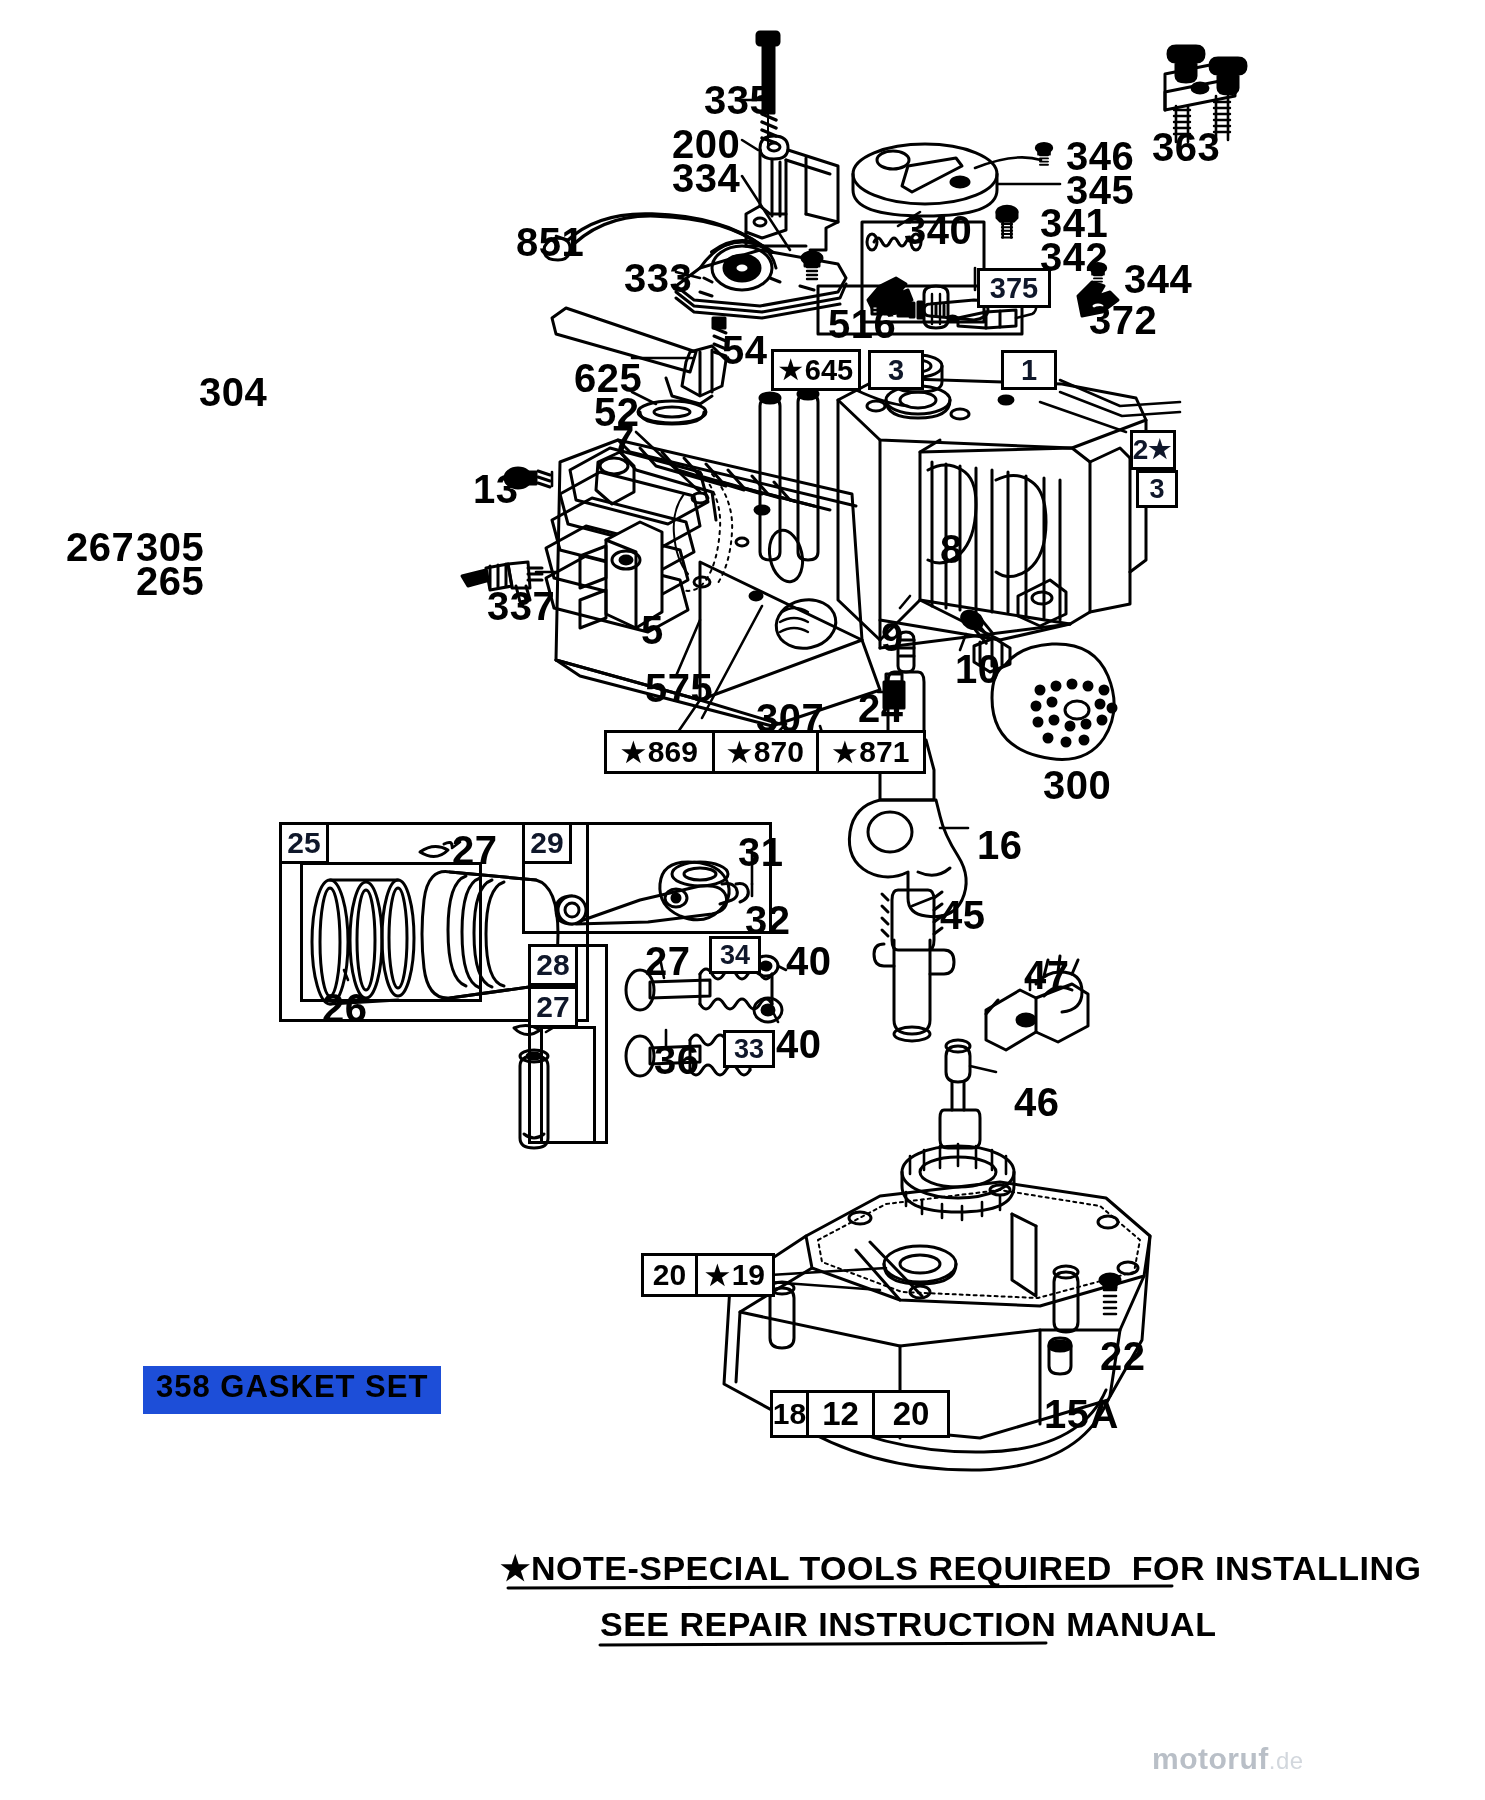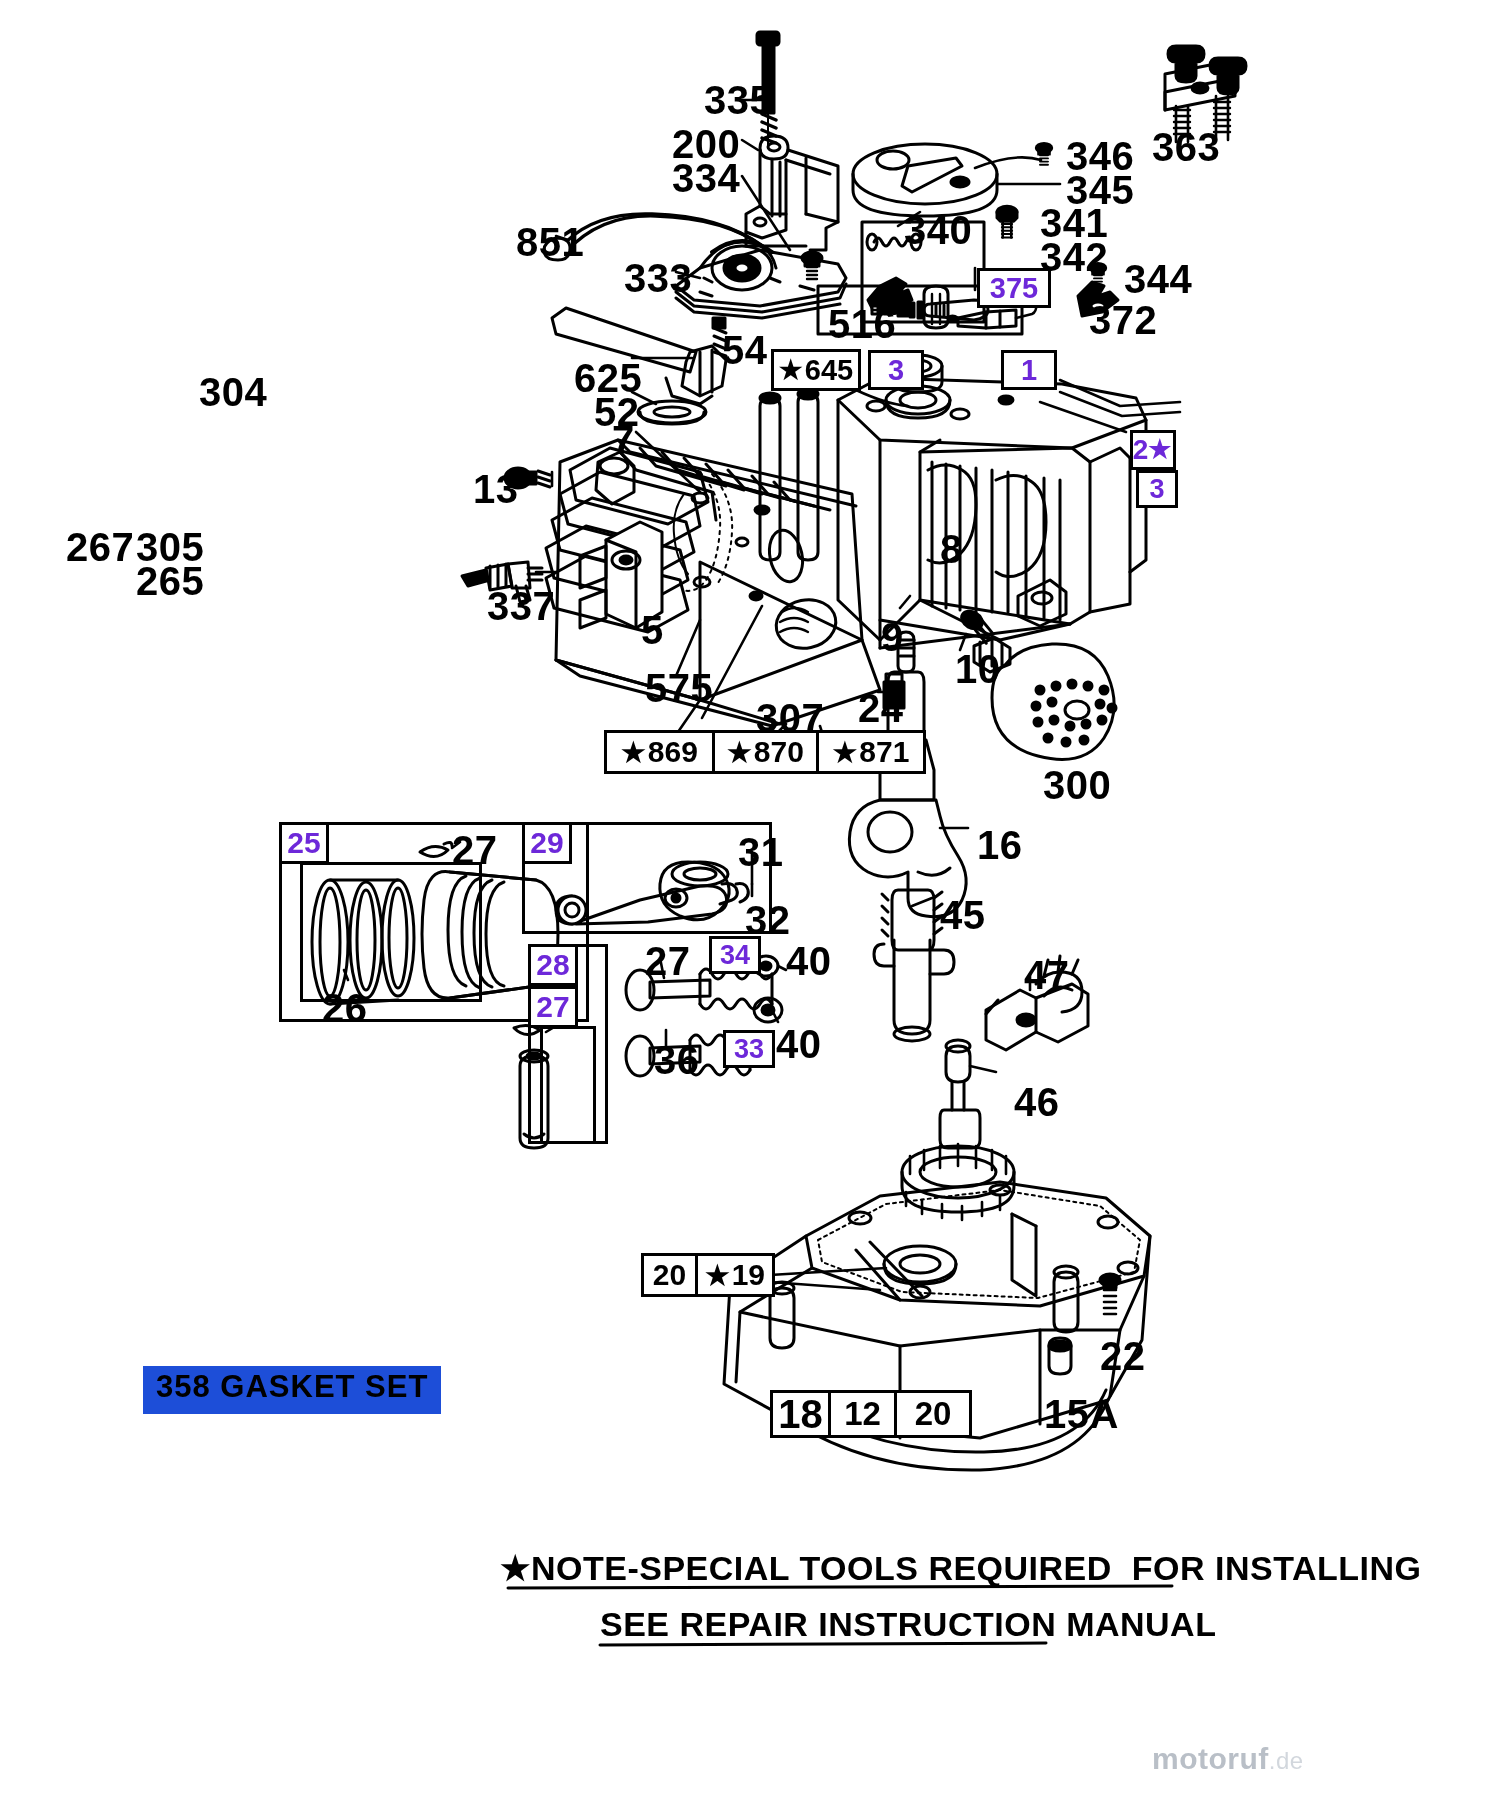--- a/index.html
+++ b/index.html
@@ -27,21 +27,21 @@
   .boxlbl{
     position:absolute;
     border:3px solid #000;
     background:#fff;
     display:flex;
     align-items:center;
     justify-content:center;
     font-weight:bold;
     font-family:"Liberation Sans", sans-serif;
     line-height:1;
-    color:#6d28d9;
+    color:#0f172a;
     box-sizing:border-box;
     white-space:nowrap;
   }
   .boxrow{
     position:absolute;
     border:3px solid #000;
     background:#fff;
     display:flex;
     box-sizing:border-box;
   }
@@ -683,21 +683,21 @@
       <div class="boxrow" style="left: 641px; top: 1253px; height: 44px;">
         <div class="cell" style="width: 54px; font-size: 30px;">
           <span>20</span>
         </div>
         <div class="cell" style="width: 74px; font-size: 30px;">
           <span class="star">★</span>
           <span>19</span>
         </div>
       </div>
       <div class="boxrow" style="left: 770px; top: 1390px; height: 48px;">
-        <div class="cell" style="width: 58px; font-size: 40px;">
+        <div class="cell" style="width: 36px; font-size: 30px;">
           <span>18</span>
         </div>
         <div class="cell" style="width: 66px; font-size: 33px;">
           <span>12</span>
         </div>
         <div class="cell" style="width: 72px; font-size: 33px;">
           <span>20</span>
         </div>
       </div>
     </div>

